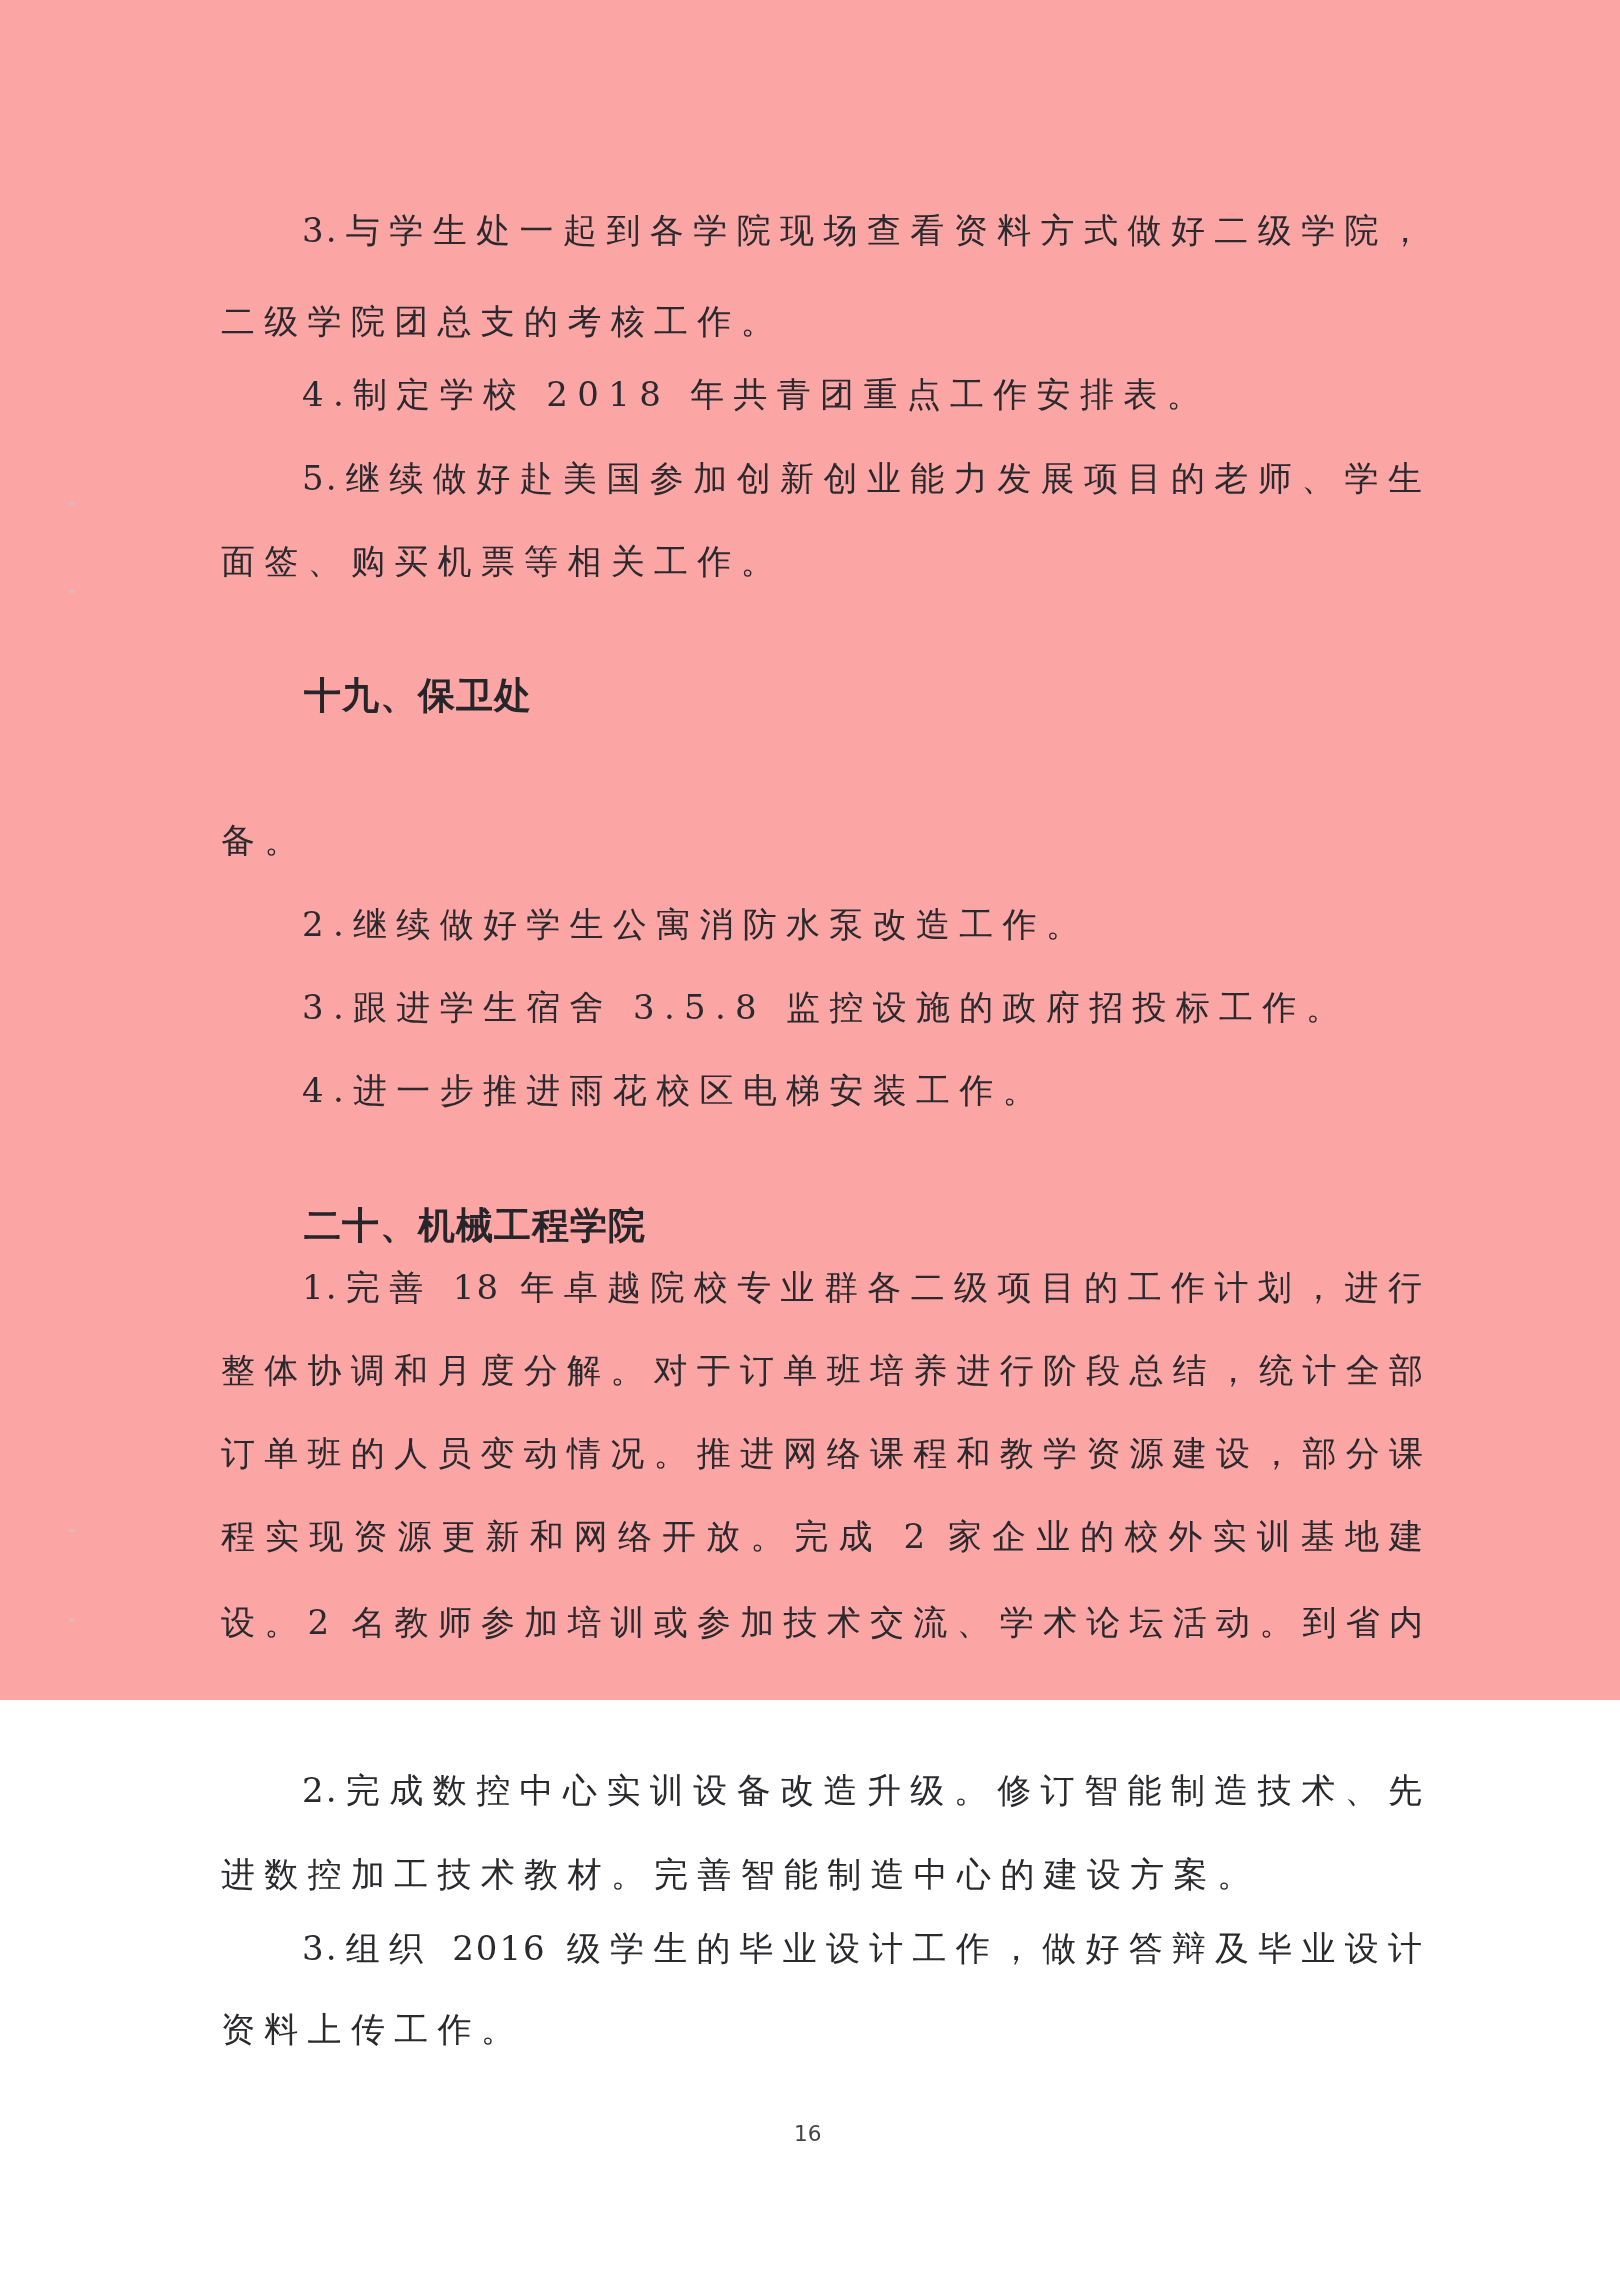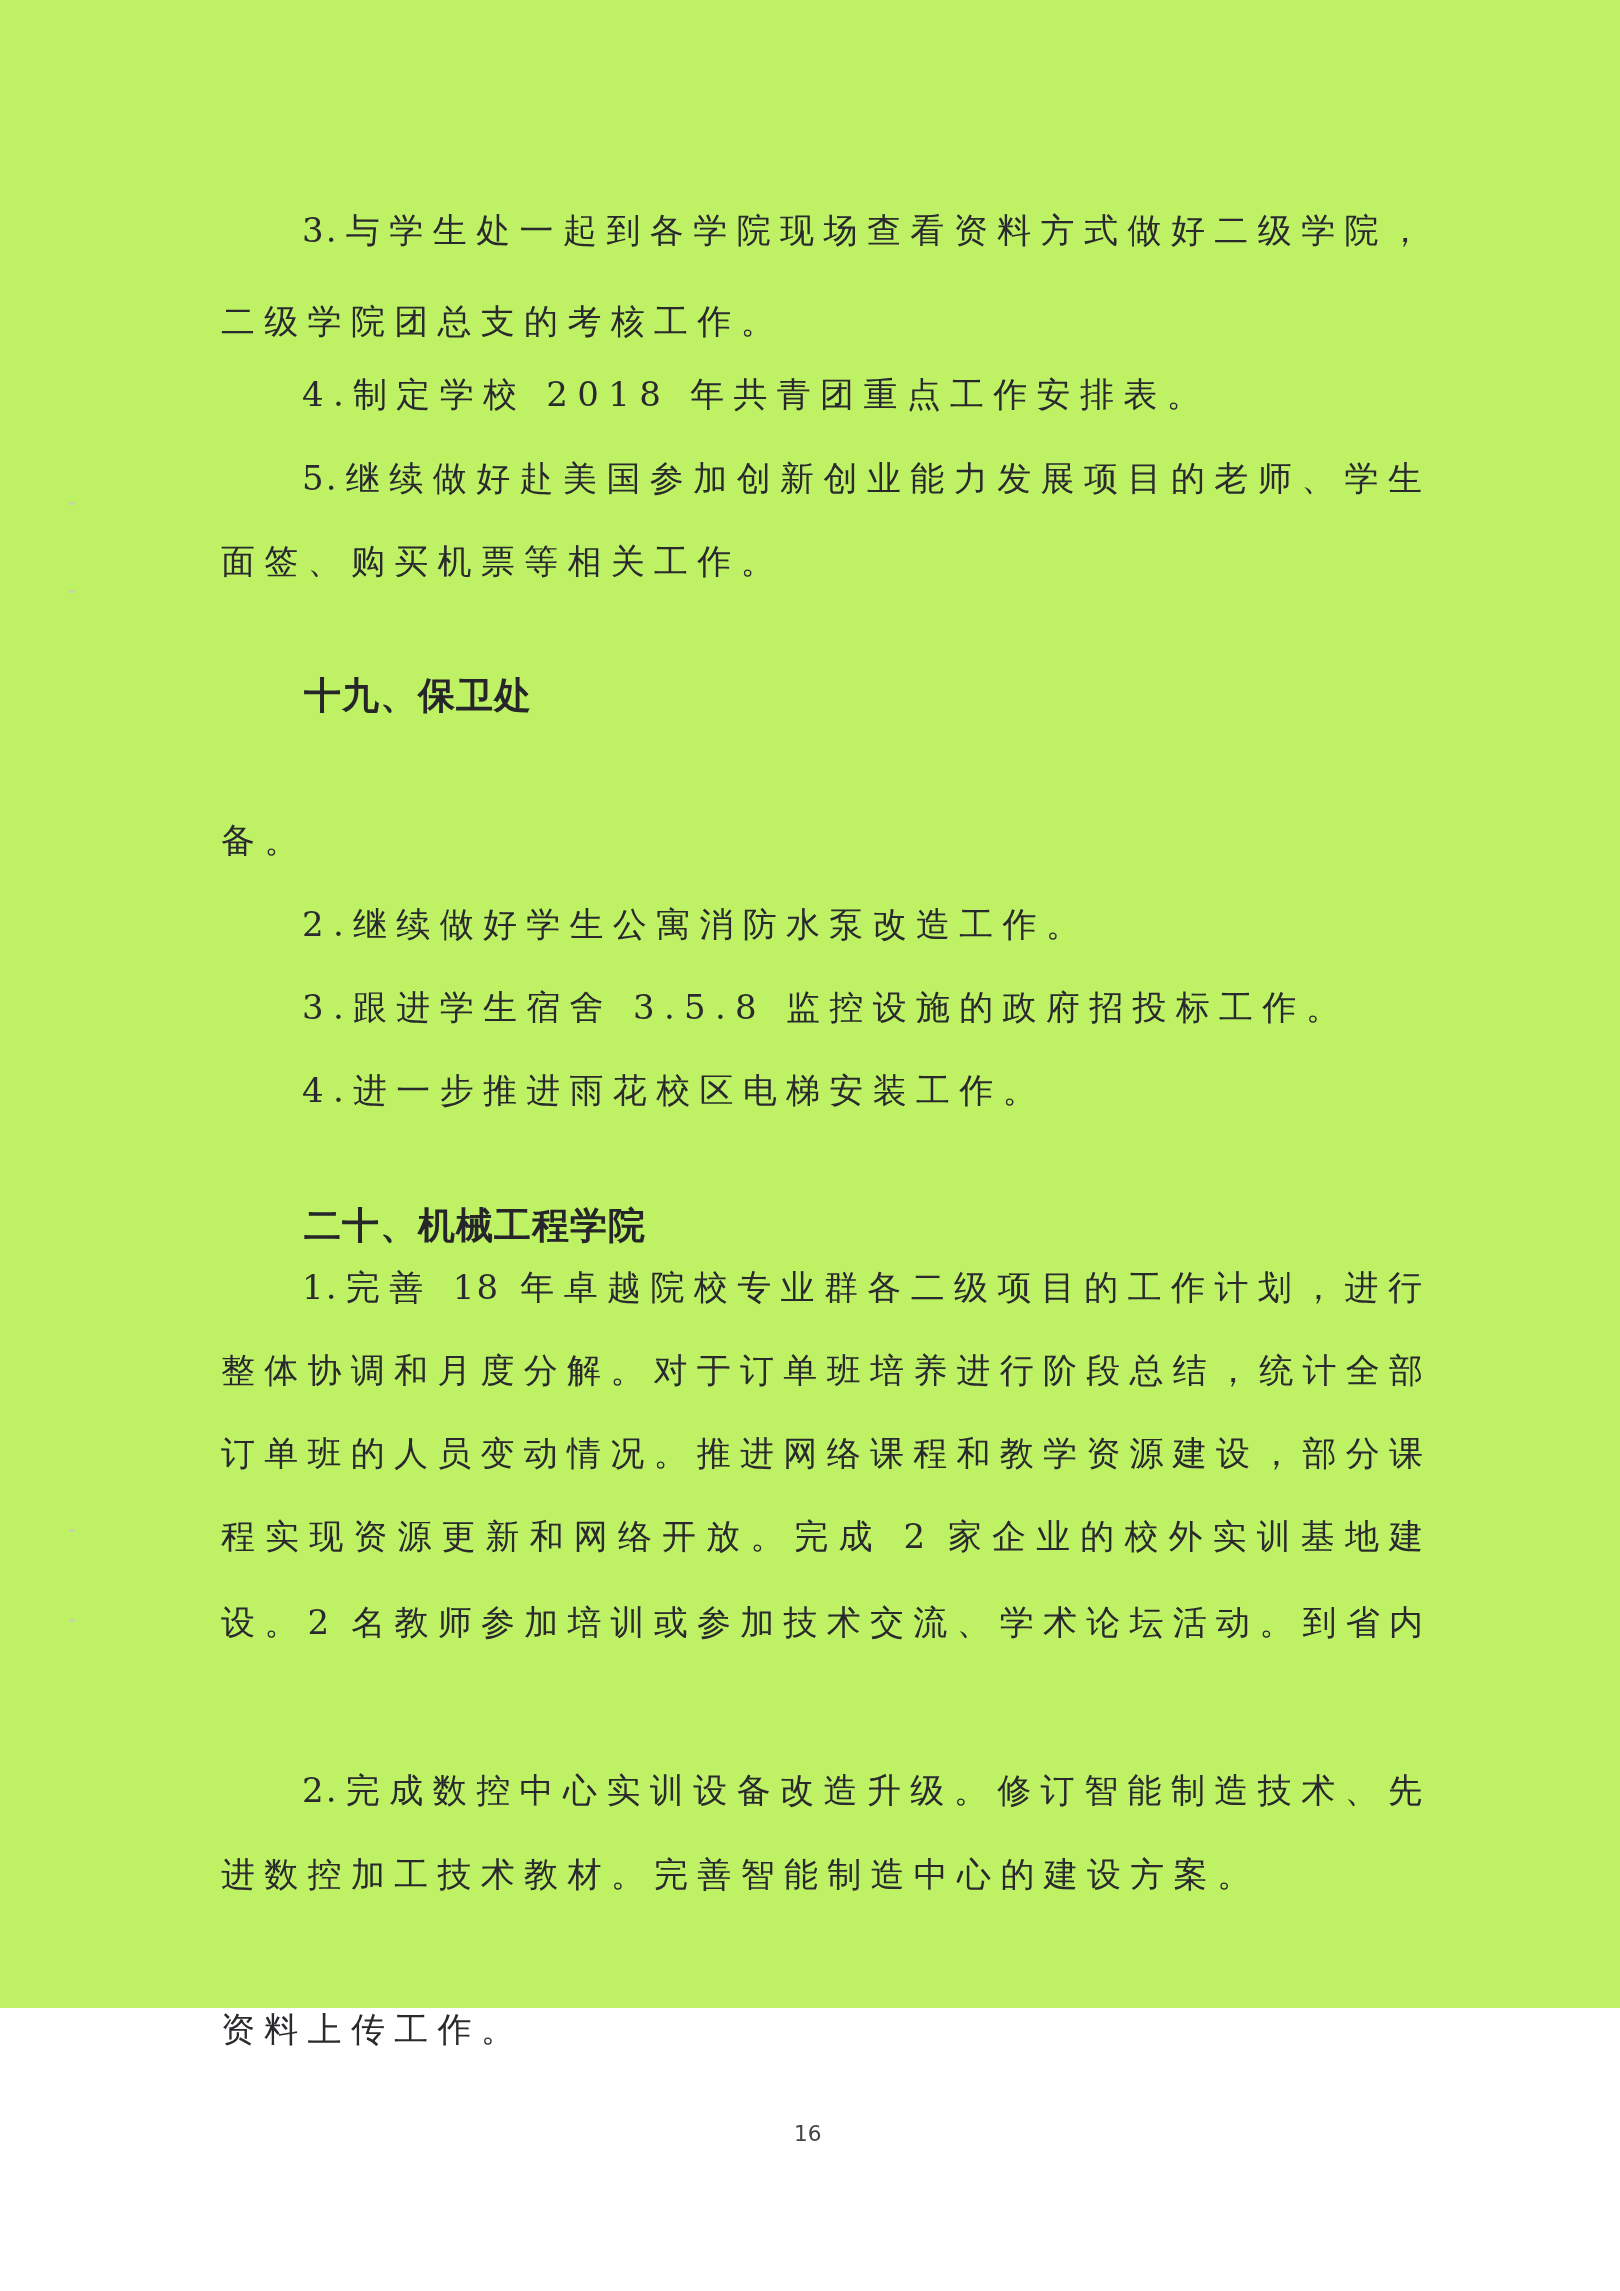--- a/index.html
+++ b/index.html
@@ -1,17 +1,17 @@
 <!DOCTYPE html>
 <html><head>
 <meta charset="utf-8">
 <style>
   html, body { margin: 0; padding: 0; background: #ffffff; }
   body { width: 1620px; height: 2292px; position: relative; overflow: hidden; }
-  .page { position: absolute; left: 0; top: 0; width: 1620px; height: 2008px; background: #bef264; }
+  .page { position: absolute; left: 0; top: 0; width: 1620px; height: 1700px; background: #fca5a5; }
   .line {
     position: absolute;
     left: 221px;
     width: 1204px;
     height: 45px;
     font-family: "DejaVu Serif", "Liberation Serif", serif;
     font-size: 34px;
     line-height: 45px;
     color: #2a2a2e;
     white-space: nowrap;
@@ -75,17 +75,18 @@
   <div class="line indent last" style="top:1068px;">4.进一步推进雨花校区电梯安装工作。</div>
 
   <div class="heading" style="top:1171px;">二十、机械工程学院</div>
   <div class="line indent" style="top:1265px;">1.完善 18 年卓越院校专业群各二级项目的工作计划，进行</div>
   <div class="line" style="top:1348px;">整体协调和月度分解。对于订单班培养进行阶段总结，统计全部</div>
   <div class="line" style="top:1431px;">订单班的人员变动情况。推进网络课程和教学资源建设，部分课</div>
   <div class="line" style="top:1514px;">程实现资源更新和网络开放。完成 2 家企业的校外实训基地建</div>
   <div class="line" style="top:1600px;">设。2 名教师参加培训或参加技术交流、学术论坛活动。到省内</div>
   <div class="line indent" style="top:1768px;">2.完成数控中心实训设备改造升级。修订智能制造技术、先</div>
   <div class="line last" style="top:1852px;">进数控加工技术教材。完善智能制造中心的建设方案。</div>
+  <div class="line indent" style="top:1926px;">3.组织 2016 级学生的毕业设计工作，做好答辩及毕业设计</div>
   <div class="line last" style="top:2007px;">资料上传工作。</div>
 
   <div class="page-number">16</div>
 </div>
 
 
 </body></html>

